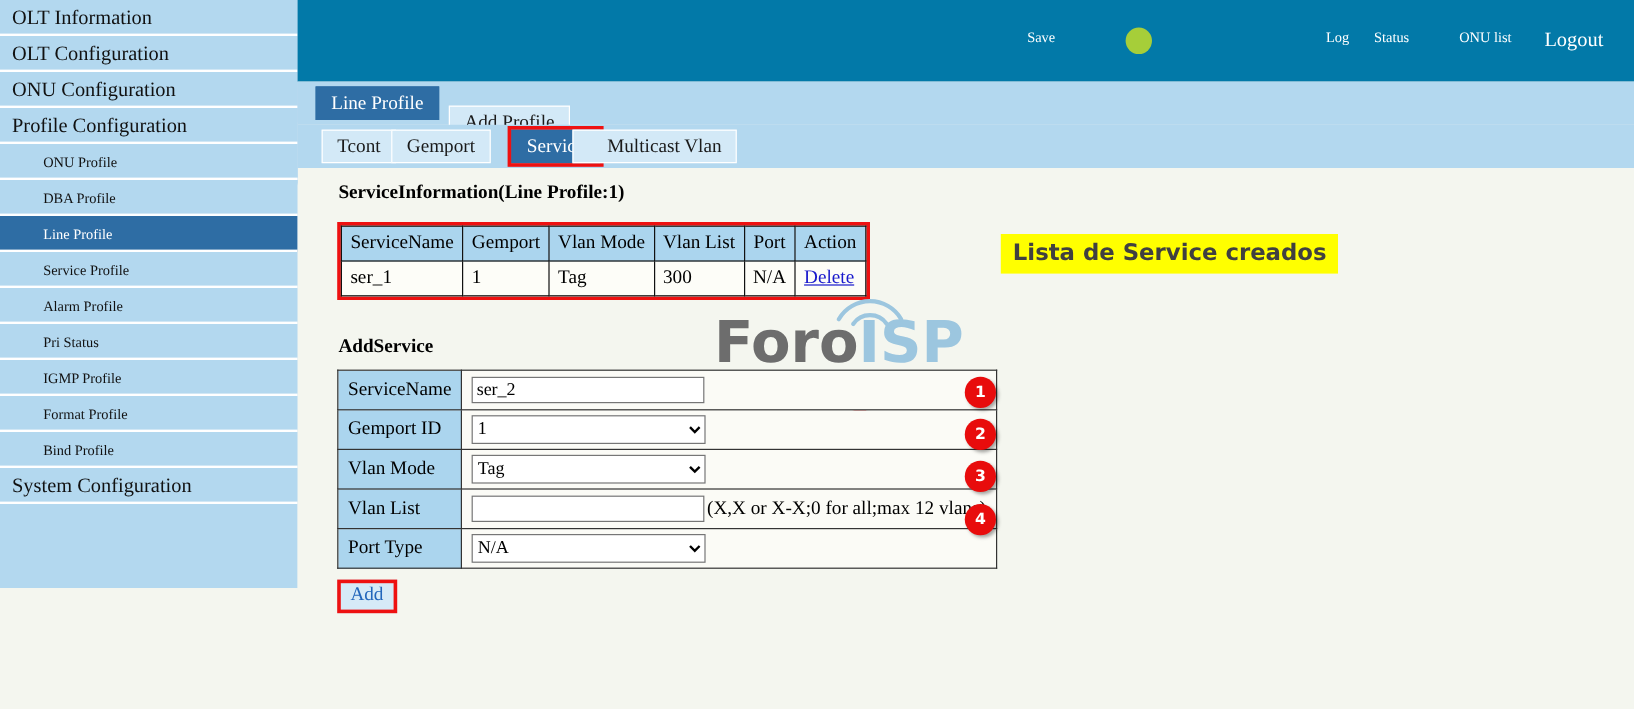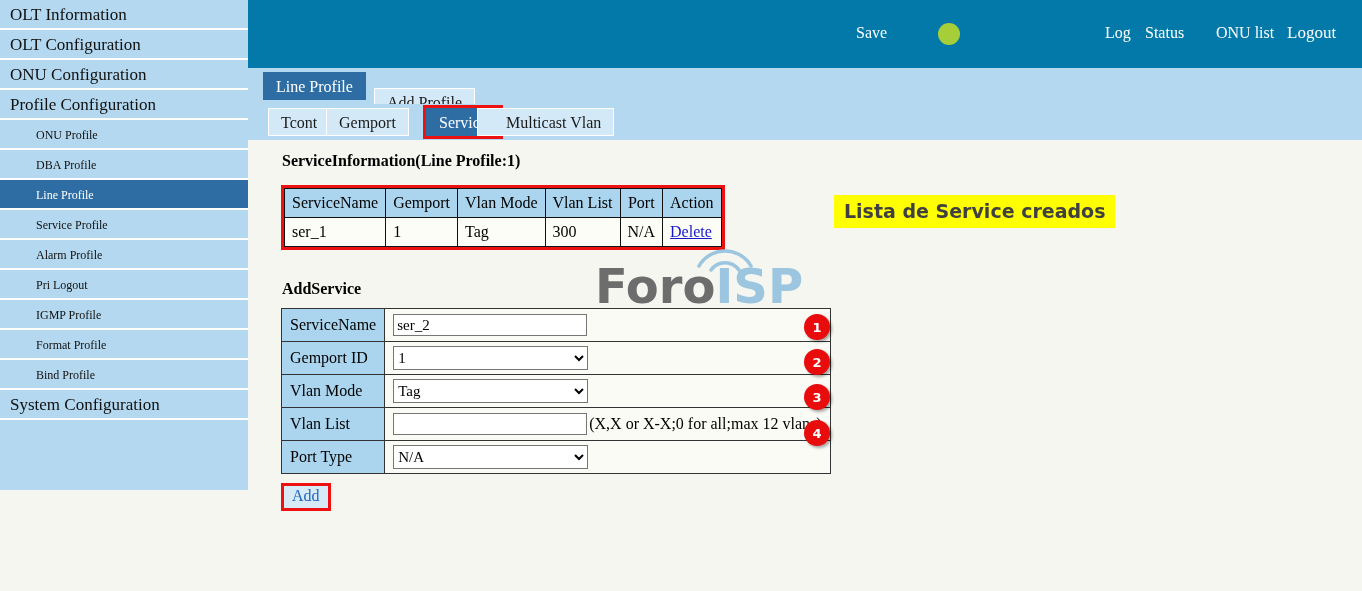--- a/index.html
+++ b/index.html
@@ -49,21 +49,21 @@
   .nav-item.active { background: #2E6DA4; color: #FFFFFF; }
 
   
   #header {
     position: absolute; left: 248px; top: 0;
     width: 1114px; height: 68px;
     background: #0279A8;
   }
   .hdr-link {
     position: absolute; top: 24px;
-    color: #FFFFFF; font-size: 16px; cursor: pointer;
+    color: #FFFFFF; font-size: 12px; cursor: pointer;
     white-space: nowrap;
   }
   #hdr-save   { left: 608px; }
   #hdr-log    { left: 857px; }
   #hdr-status { left: 897px; }
   #hdr-onulist{ left: 968px; }
   #hdr-logout { left: 1039px; font-size: 17px; top: 23px; }
   #save-dot {
     position: absolute; left: 690px; top: 23px;
     width: 22px; height: 22px; border-radius: 50%;
@@ -233,21 +233,21 @@
     <div id="nav-list">
         <div class="nav-item"><span>OLT Information</span></div>
         <div class="nav-item"><span>OLT Configuration</span></div>
         <div class="nav-item"><span>ONU Configuration</span></div>
         <div class="nav-item"><span>Profile Configuration</span></div>
         <div class="nav-item child"><span>ONU Profile</span></div>
         <div class="nav-item child"><span>DBA Profile</span></div>
         <div class="nav-item child active"><span>Line Profile</span></div>
         <div class="nav-item child"><span>Service Profile</span></div>
         <div class="nav-item child"><span>Alarm Profile</span></div>
-        <div class="nav-item child"><span>Pri Logout</span></div>
+        <div class="nav-item child"><span>Pri Status</span></div>
         <div class="nav-item child"><span>IGMP Profile</span></div>
         <div class="nav-item child"><span>Format Profile</span></div>
         <div class="nav-item child"><span>Bind Profile</span></div>
         <div class="nav-item"><span>System Configuration</span></div>
       </div>
   </div>
 
   <div id="header">
     <div class="hdr-link" id="hdr-save">Save</div>
     <div id="save-dot"></div>

